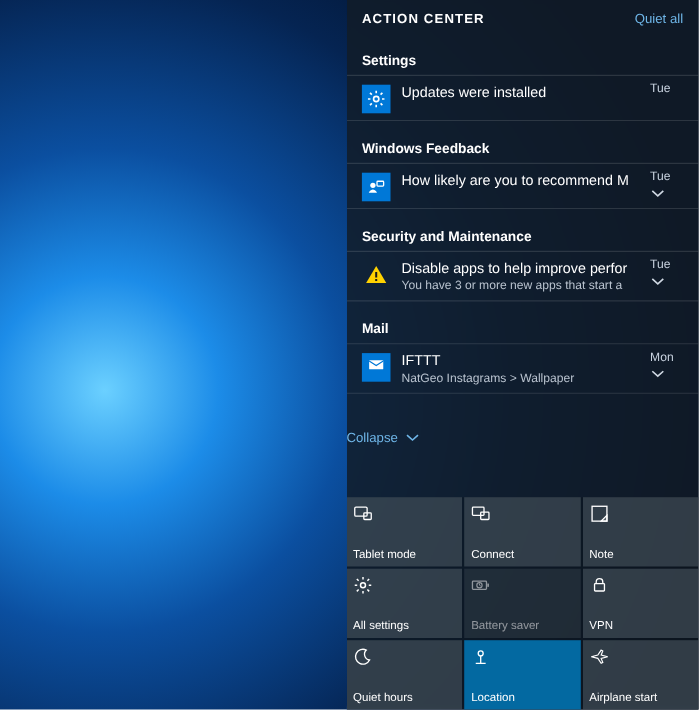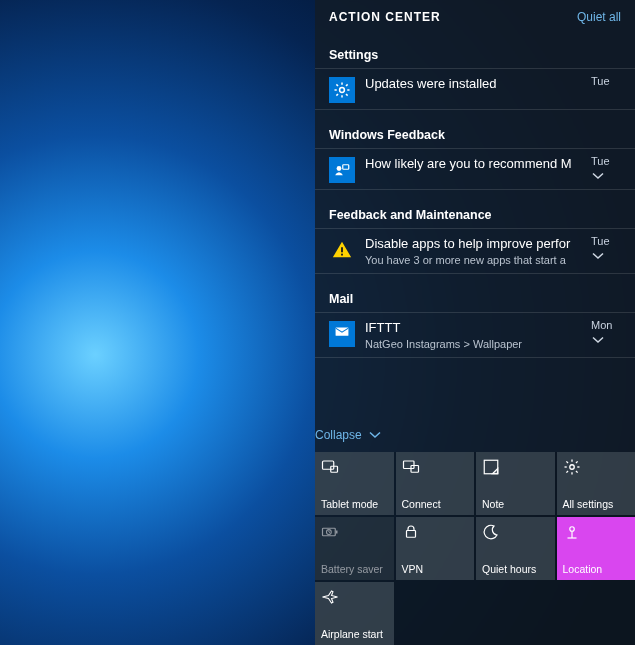--- a/index.html
+++ b/index.html
@@ -100,37 +100,38 @@
     justify-content: flex-start;
     align-items: center;
     gap: 6px;
     padding: 8px 14px 10px 0;
     font-size: 12px;
     color: #6fb6e8;
     cursor: pointer;
   }
   .tiles {
     display: grid;
-    grid-template-columns: repeat(4, 1fr);
+    grid-template-columns: repeat(3, 1fr);
     gap: 2px;
     padding: 0 0 0 0;
     background: rgba(0,0,0,0.15);
+    margin-top: 37px;
   }
   .tile {
     height: 63px;
     background: rgba(80,92,104,0.55);
     display: flex;
     flex-direction: column;
     justify-content: space-between;
     padding: 6px 6px 5px 6px;
     cursor: pointer;
     position: relative;
   }
   .tile.dim { opacity: 0.55; }
-  .tile.active { background: #d946ef; }
+  .tile.active { background: #0369a1; }
   .tile-icon { width: 18px; height: 18px; color:#fff; }
   .tile-label { font-size: 10.5px; color:#fff; line-height:12px;}
   svg { display:block; }
 </style>
 </head>
 <body>
 
 <div class="panel">
 
   <div class="panel-header">
@@ -177,21 +178,21 @@
         </div>
         <div class="notif-meta">
           <div class="notif-time">Tue</div>
           <div class="chev">
             <svg viewBox="0 0 12 12" width="12" height="12">
               <path d="M1 3.5 L6 8 L11 3.5" stroke="#cfd8e3" stroke-width="1.5" fill="none"></path>
             </svg>
           </div>
         </div>
       </div>
-      <div class="group-header">Feedback and Maintenance</div>
+      <div class="group-header">Security and Maintenance</div>
       <div class="notif-item">
         <div class="notif-icon">
           <svg viewBox="0 0 24 24" width="22" height="22">
             <path d="M12 3 L22 20 L2 20 Z" fill="#ffd200"></path>
             <rect x="11" y="9" width="2" height="5.5" fill="#1a1a1a"></rect>
             <rect x="11" y="16" width="2" height="2" fill="#1a1a1a"></rect>
           </svg>
         </div>
         <div class="notif-body">
           <div class="notif-title">Disable apps to help improve perfor</div>

